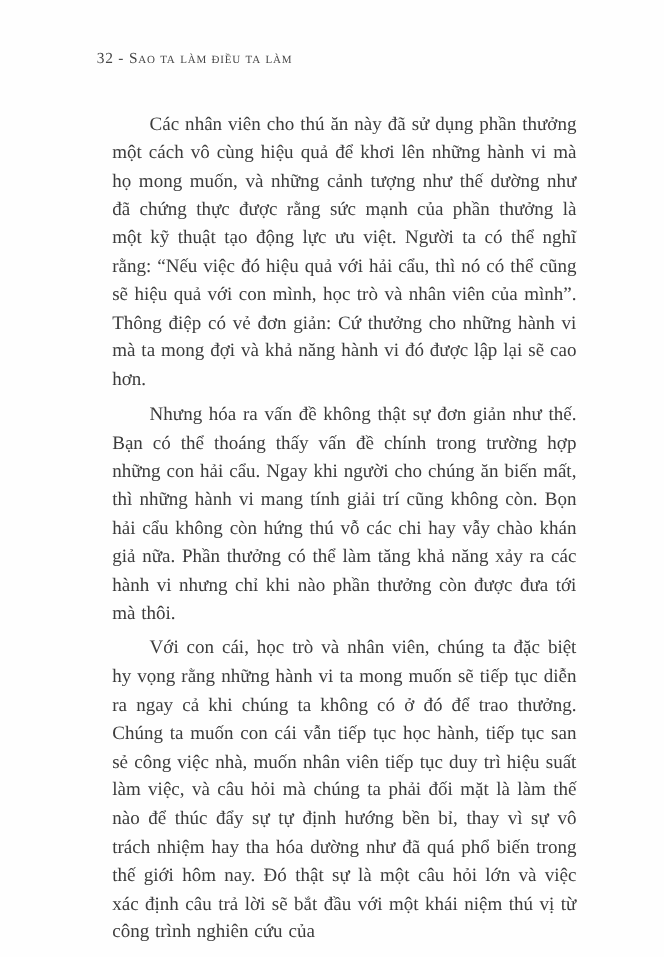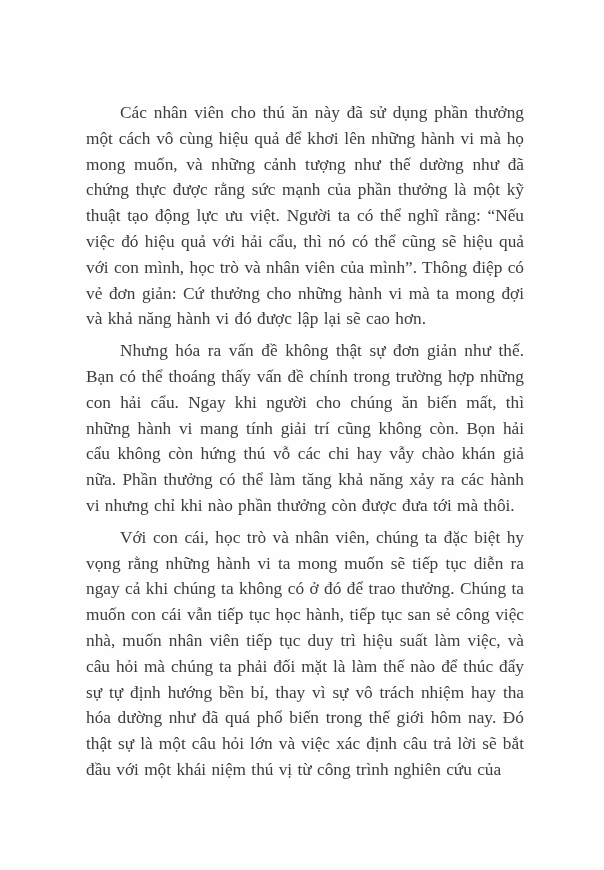--- a/index.html
+++ b/index.html
@@ -27,32 +27,33 @@
     color: #464646;
     white-space: nowrap;
   }
   .body-text {
     position: absolute;
     left: 86px;
     top: 100px;
     width: 438px;
   }
   .body-text p {
-    margin: 0 0 6px 0;
+    margin: 0 0 6px 16px;
     font-size: 17.3px;
     line-height: 25.8px;
     text-align: justify;
     text-indent: 34px;
     color: #3c3c3c;
     word-spacing: 1px;
   }
 </style>
 </head>
 <body>
 
 <div class="book-page">
+  <div class="running-header">32 - Sao ta làm điều ta làm</div>
 
   <div class="body-text">
     <p>Các nhân viên cho thú ăn này đã sử dụng phần thưởng một cách vô cùng hiệu quả để khơi lên những hành vi mà họ mong muốn, và những cảnh tượng như thế dường như đã chứng thực được rằng sức mạnh của phần thưởng là một kỹ thuật tạo động lực ưu việt. Người ta có thể nghĩ rằng: “Nếu việc đó hiệu quả với hải cẩu, thì nó có thể cũng sẽ hiệu quả với con mình, học trò và nhân viên của mình”. Thông điệp có vẻ đơn giản: Cứ thưởng cho những hành vi mà ta mong đợi và khả năng hành vi đó được lập lại sẽ cao hơn.</p>
     <p>Nhưng hóa ra vấn đề không thật sự đơn giản như thế. Bạn có thể thoáng thấy vấn đề chính trong trường hợp những con hải cẩu. Ngay khi người cho chúng ăn biến mất, thì những hành vi mang tính giải trí cũng không còn. Bọn hải cẩu không còn hứng thú vỗ các chi hay vẫy chào khán giả nữa. Phần thưởng có thể làm tăng khả năng xảy ra các hành vi nhưng chỉ khi nào phần thưởng còn được đưa tới mà thôi.</p>
     <p>Với con cái, học trò và nhân viên, chúng ta đặc biệt hy vọng rằng những hành vi ta mong muốn sẽ tiếp tục diễn ra ngay cả khi chúng ta không có ở đó để trao thưởng. Chúng ta muốn con cái vẫn tiếp tục học hành, tiếp tục san sẻ công việc nhà, muốn nhân viên tiếp tục duy trì hiệu suất làm việc, và câu hỏi mà chúng ta phải đối mặt là làm thế nào để thúc đẩy sự tự định hướng bền bỉ, thay vì sự vô trách nhiệm hay tha hóa dường như đã quá phổ biến trong thế giới hôm nay. Đó thật sự là một câu hỏi lớn và việc xác định câu trả lời sẽ bắt đầu với một khái niệm thú vị từ công trình nghiên cứu của</p>
   </div>
 </div>
 
 </body></html>

